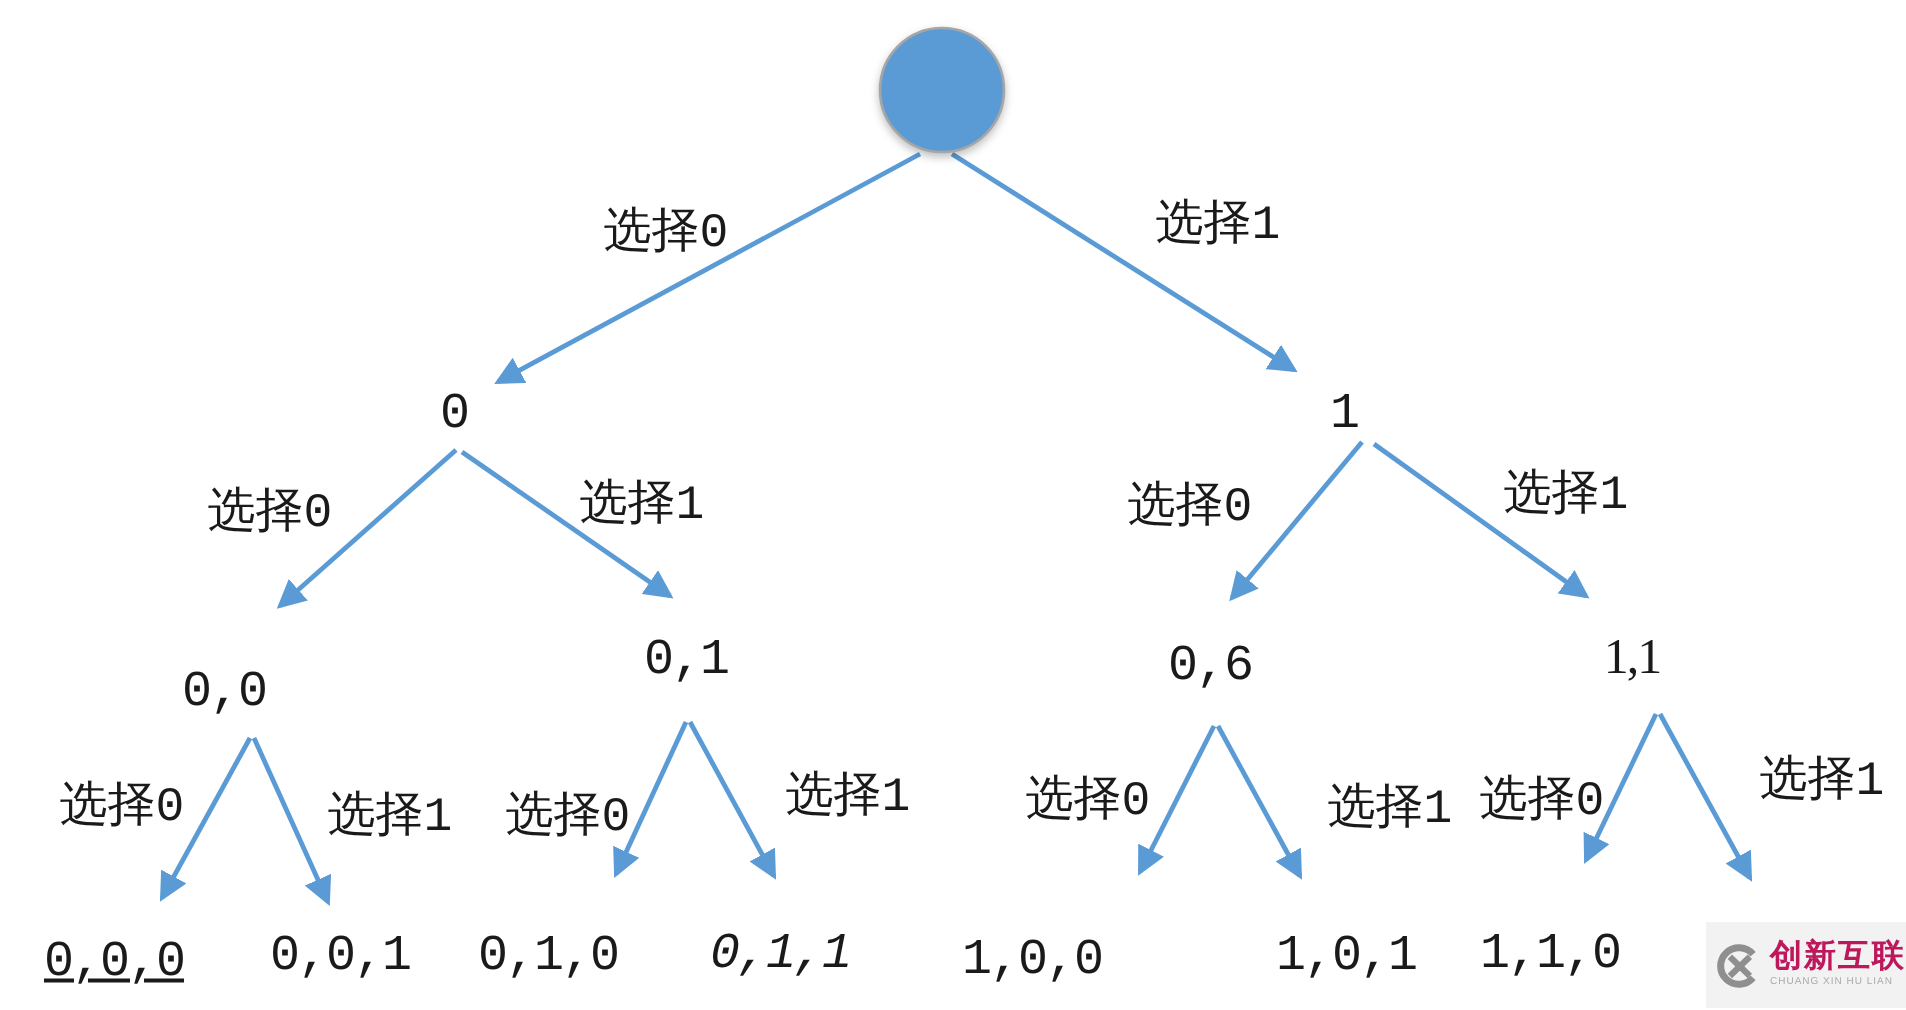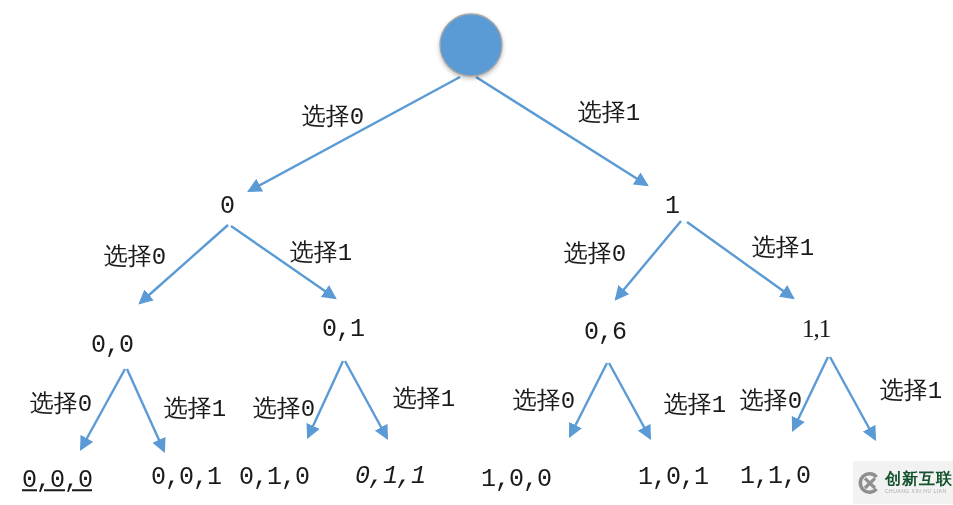--- a/index.html
+++ b/index.html
@@ -38,21 +38,21 @@
     display: flex;
     align-items: center;
     gap: 3px;
     padding-left: 4px;
     box-sizing: border-box;
   }
   .wm-text { display: flex; flex-direction: column; line-height: 1; }
   .wm-brand {
     font-size: 16px;
     font-weight: bold;
-    color: #14532d;
+    color: #be185d;
     letter-spacing: 1px;
     white-space: nowrap;
   }
   .wm-sub {
     font-size: 5px;
     color: #ababab;
     letter-spacing: 0.5px;
     margin-top: 2px;
     white-space: nowrap;
   }
@@ -111,21 +111,21 @@
   <div class="lbl zh" style="left:61px;  top:405px;">选择0</div>
   <div class="lbl zh" style="left:195px; top:410px;">选择1</div>
   <div class="lbl zh" style="left:284px; top:410px;">选择0</div>
   <div class="lbl zh" style="left:424px; top:400px;">选择1</div>
   <div class="lbl zh" style="left:544px; top:402px;">选择0</div>
   <div class="lbl zh" style="left:695px; top:406px;">选择1</div>
   <div class="lbl zh" style="left:771px; top:402px;">选择0</div>
   <div class="lbl zh" style="left:911px; top:392px;">选择1</div>
 
   <div class="lbl num" style="left:57px;  top:481px;text-decoration:underline;">0,0,0</div>
-  <div class="lbl num" style="left:186px; top:478px;">0,0,1</div>
+  <div class="lbl num" style="left:170px; top:478px;">0,0,1</div>
   <div class="lbl num" style="left:274px; top:478px;">0,1,0</div>
   <div class="lbl num" style="left:390px; top:477px;font-style:italic;">0,1,1</div>
   <div class="lbl num" style="left:516px; top:480px;">1,0,0</div>
   <div class="lbl num" style="left:660px; top:478px;margin-left:13px;">1,0,1</div>
   <div class="lbl num" style="left:775px; top:477px;">1,1,0</div>
 
   <div class="watermark">
     <svg width="30" height="30" viewBox="0 0 30 30">
       <g stroke="#8f8f8f" fill="none" stroke-linecap="butt">
         <path d="M23.4,22.1 A11,11 0 1 1 23.4,7.9" stroke-width="4.2"></path>

